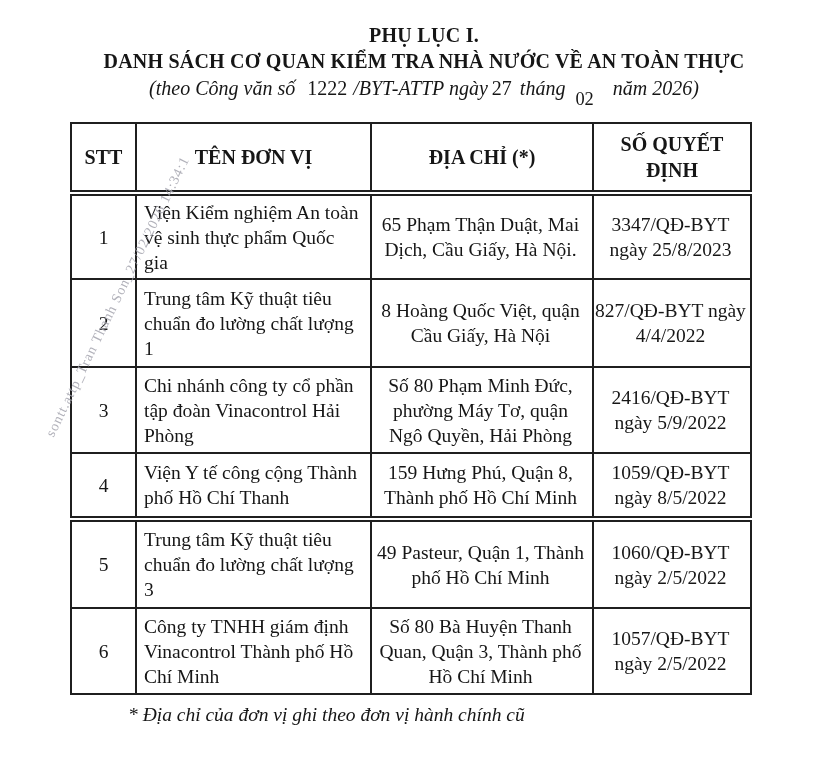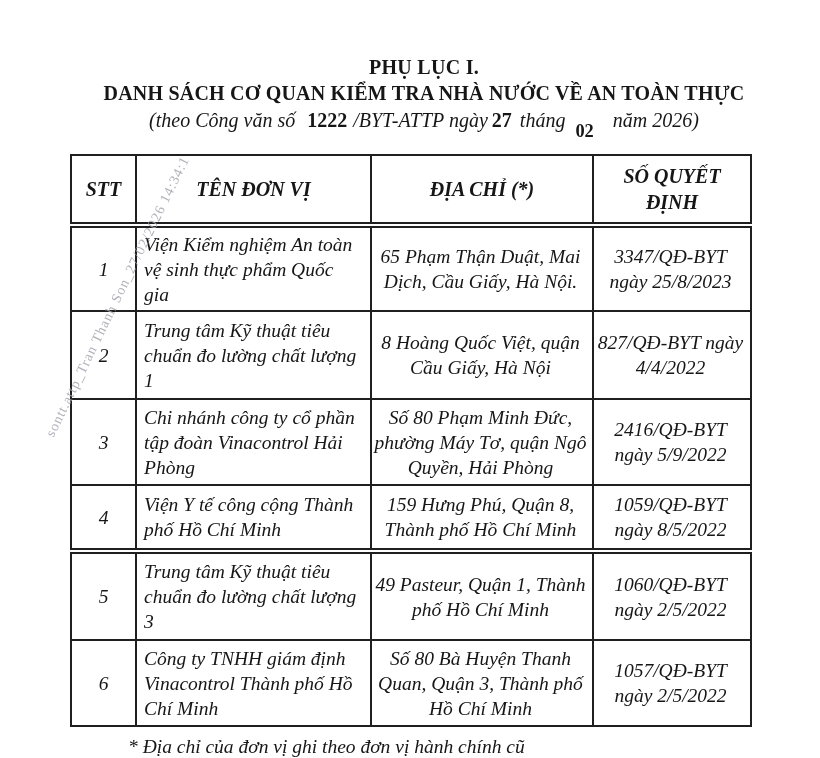--- a/index.html
+++ b/index.html
@@ -5,45 +5,44 @@
   html,body{margin:0;padding:0;background:#ffffff;}
   .page{
     position:relative;
     width:820px;height:758px;
     background:#ffffff;
     font-family:"Liberation Serif","DejaVu Serif",serif;
     color:#161616;
     overflow:hidden;
   }
   
-  .doc-header{ padding-top:56px; text-align:center;margin-left:28px; }
+  .doc-header{ padding-top:24px; text-align:center;margin-left:28px; }
   .appendix-title{ font-size:20px; font-weight:bold; letter-spacing:.3px; }
   .main-title{ font-size:20px; font-weight:bold; letter-spacing:.2px; line-height:25px; }
   .main-title.first{ margin-top:2px; }
   .subtitle{ font-size:20px; font-style:italic; margin-top:3px; }
-  .subtitle .filled{ font-style:normal;font-weight:bold; }
+  .subtitle .filled{ font-style:normal; }
   .subtitle .f-num{ margin:0 6px 0 12px; }
   .subtitle .f-day{ margin:0 8px 0 4px; }
   .subtitle .f-month{ margin:0 14px 0 10px; font-size:.92em; position:relative; top:10px; }
   
   .watermark{
     position:absolute; left:50px; top:428px;
     transform:rotate(-64deg); transform-origin:0 50%;
     font-size:14px; letter-spacing:1px;
     color:#a4a4ae; opacity:.85;
     white-space:nowrap; z-index:3; pointer-events:none;
     font-family:"Liberation Serif","DejaVu Serif",serif;
   }
   
   table.main-table{
     border-collapse:collapse;
     margin:22px 0 0 70px;
     width:680px;
     table-layout:fixed;
-    font-style:italic;
   }
   .main-table th,.main-table td{
     border:2px solid #1f1f1f;
     padding:3px 7px;
     vertical-align:middle;
     font-size:19.5px;
     line-height:25px;
     overflow:hidden;
   }
   .main-table th{
@@ -109,21 +108,21 @@
         <td class="col-qd">827/QĐ-BYT ngày 4/4/2022</td>
       </tr>
       <tr class="r3">
         <td class="col-stt">3</td>
         <td class="col-name">Chi nhánh công ty cổ phần tập đoàn Vinacontrol Hải Phòng</td>
         <td class="col-addr">Số 80 Phạm Minh Đức, phường Máy Tơ, quận Ngô Quyền, Hải Phòng</td>
         <td class="col-qd">2416/QĐ-BYT ngày 5/9/2022</td>
       </tr>
       <tr class="r4">
         <td class="col-stt">4</td>
-        <td class="col-name">Viện Y tế công cộng Thành phố Hồ Chí Minh</td>
+        <td class="col-name">Viện Y tế công cộng Thành phố Hồ Chí Thanh</td>
         <td class="col-addr">159 Hưng Phú, Quận 8, Thành phố Hồ Chí Minh</td>
         <td class="col-qd">1059/QĐ-BYT ngày 8/5/2022</td>
       </tr>
       <tr class="r5 sep-top">
         <td class="col-stt">5</td>
         <td class="col-name">Trung tâm Kỹ thuật tiêu chuẩn đo lường chất lượng 3</td>
         <td class="col-addr">49 Pasteur, Quận 1, Thành phố Hồ Chí Minh</td>
         <td class="col-qd">1060/QĐ-BYT ngày 2/5/2022</td>
       </tr>
       <tr class="r6">

